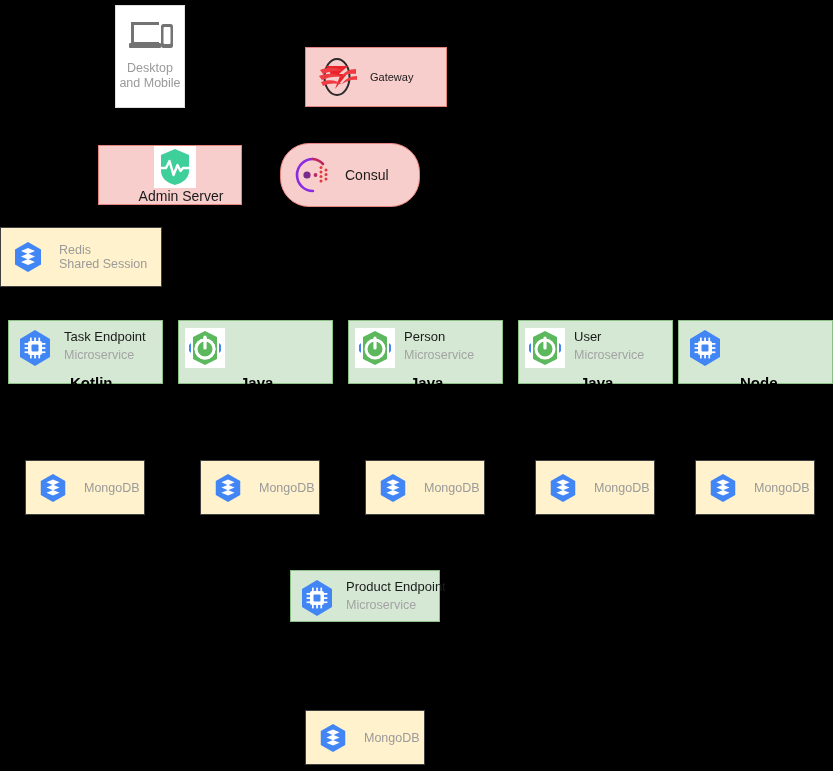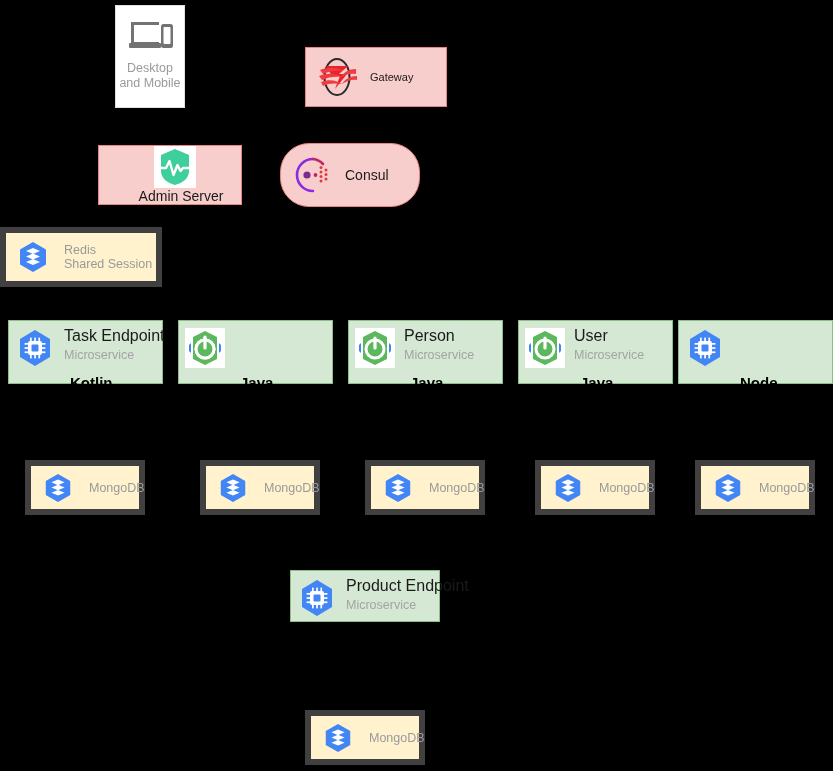--- a/index.html
+++ b/index.html
@@ -72,21 +72,21 @@
     font-size: 11px;
     font-weight: normal;
     margin-left: 12px;
     white-space: nowrap;
   }
   .pinkbox.plainlabel .pb-label { font-weight: normal; font-size: 14px; }
 
   
   .yellowbox {
     background: #fff2cc;
-    border: 6px solid #404040;
+    border: 1px solid #404040;
     display: flex;
     flex-direction: row;
     align-items: center;
     padding-left: 10px;
   }
   .yellowbox .yb-icon {
     width: 34px;
     height: 34px;
     flex: 0 0 34px;
     display: flex;
@@ -123,21 +123,21 @@
     justify-content: center;
     margin-top: 1px;
   }
   .mscard .ms-textcol {
     margin-left: 9px;
     flex: 1 1 auto;
     min-width: 0;
   }
   .mscard .ms-title {
     color: #1a1a1a;
-    font-size: 16px;
+    font-size: 13px;
     line-height: 14px;
     white-space: nowrap;
   }
   .mscard .ms-sub {
     color: #a3a3a3;
     font-size: 12.5px;
     line-height: 15px;
     white-space: nowrap;
   }
   .mscard .ms-rule {

